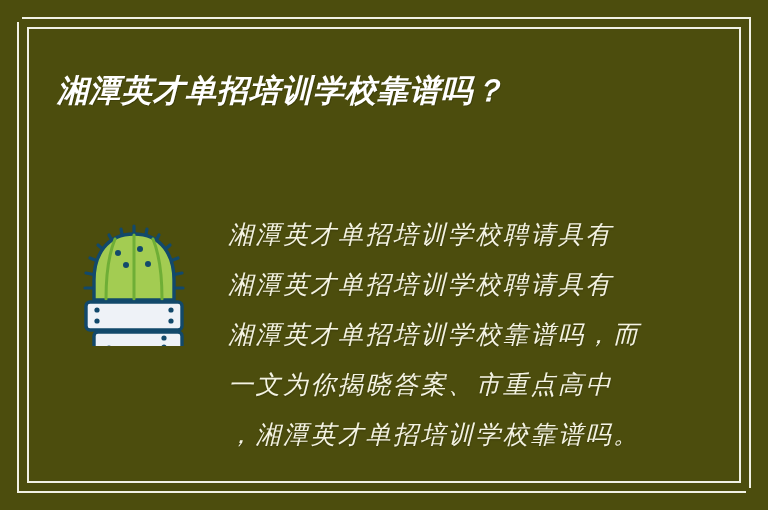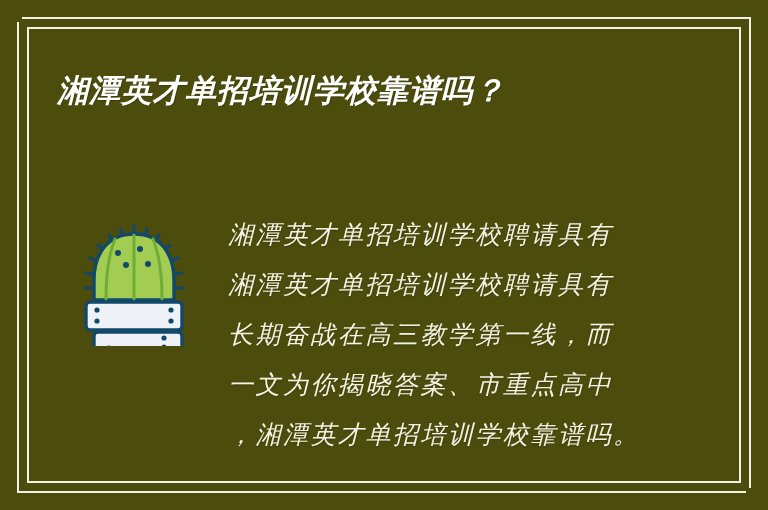--- a/index.html
+++ b/index.html
@@ -174,18 +174,18 @@
         <circle cx="86" cy="127" r="2.6"></circle>
         <circle cx="73" cy="131" r="2.6"></circle>
         <circle cx="93" cy="132" r="2.6"></circle>
       </g>
     </svg>
   </div>
 
   <div class="body-block">
     <div class="body-line">湘潭英才单招培训学校聘请具有</div>
     <div class="body-line">湘潭英才单招培训学校聘请具有</div>
-    <div class="body-line">长期奋战在高三教学第一线，而</div>
+    <div class="body-line">湘潭英才单招培训学校靠谱吗，而</div>
     <div class="body-line">一文为你揭晓答案、市重点高中</div>
     <div class="body-line">，湘潭英才单招培训学校靠谱吗。</div>
   </div>
 
 </div>
 
 </body></html>

